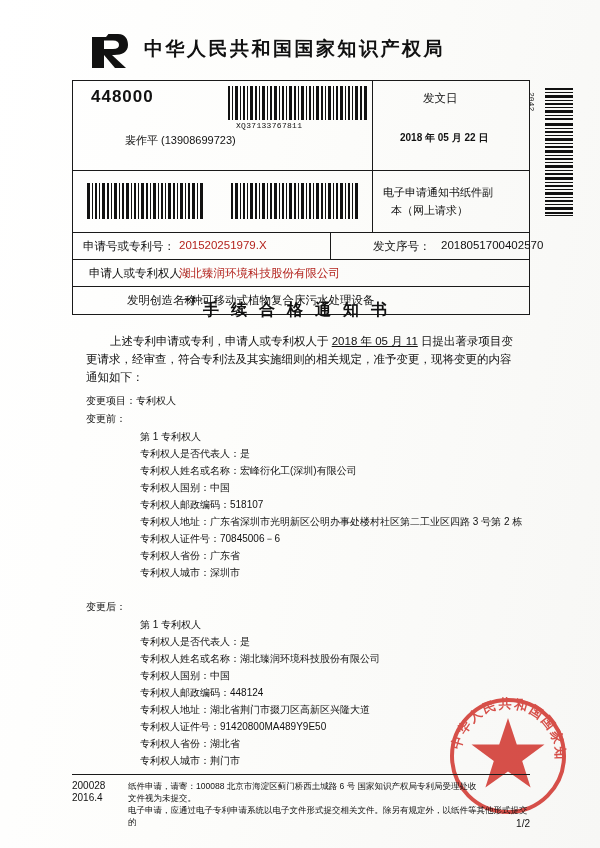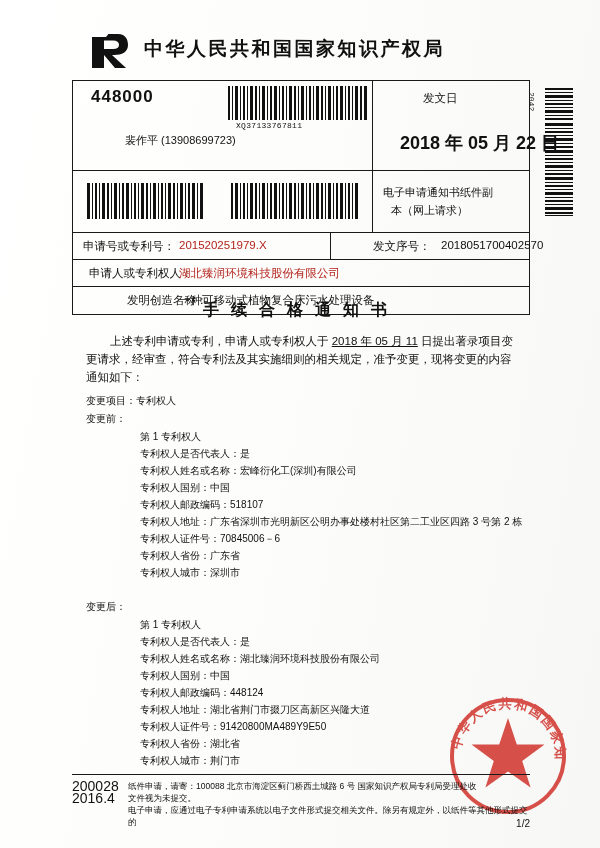--- a/index.html
+++ b/index.html
@@ -139,21 +139,21 @@
     position: absolute;
     left: 50px;
     top: 10px;
     font-size: 11.5px;
     color: #111;
   }
   .issue-date {
     position: absolute;
     left: 27px;
     top: 50px;
-    font-size: 18px;
+    font-size: 10px;
     font-weight: bold;
     color: #111;
     white-space: nowrap;
   }
 
   
   .r2 { height: 62px; }
   .r2-left {
     width: 300px;
     position: relative;
@@ -257,21 +257,21 @@
     position: absolute;
     left: 10px;
     top: 756px;
     width: 458px;
     border-top: 1.1px solid #1a1a1a;
   }
   .f-left {
     position: absolute;
     left: 10px;
     top: 762px;
-    font-size: 14px;
+    font-size: 10px;
     line-height: 12px;
     color: #111;
   }
   .f-body {
     position: absolute;
     left: 66px;
     top: 762px;
     width: 400px;
     font-size: 8.5px;
     line-height: 12px;

